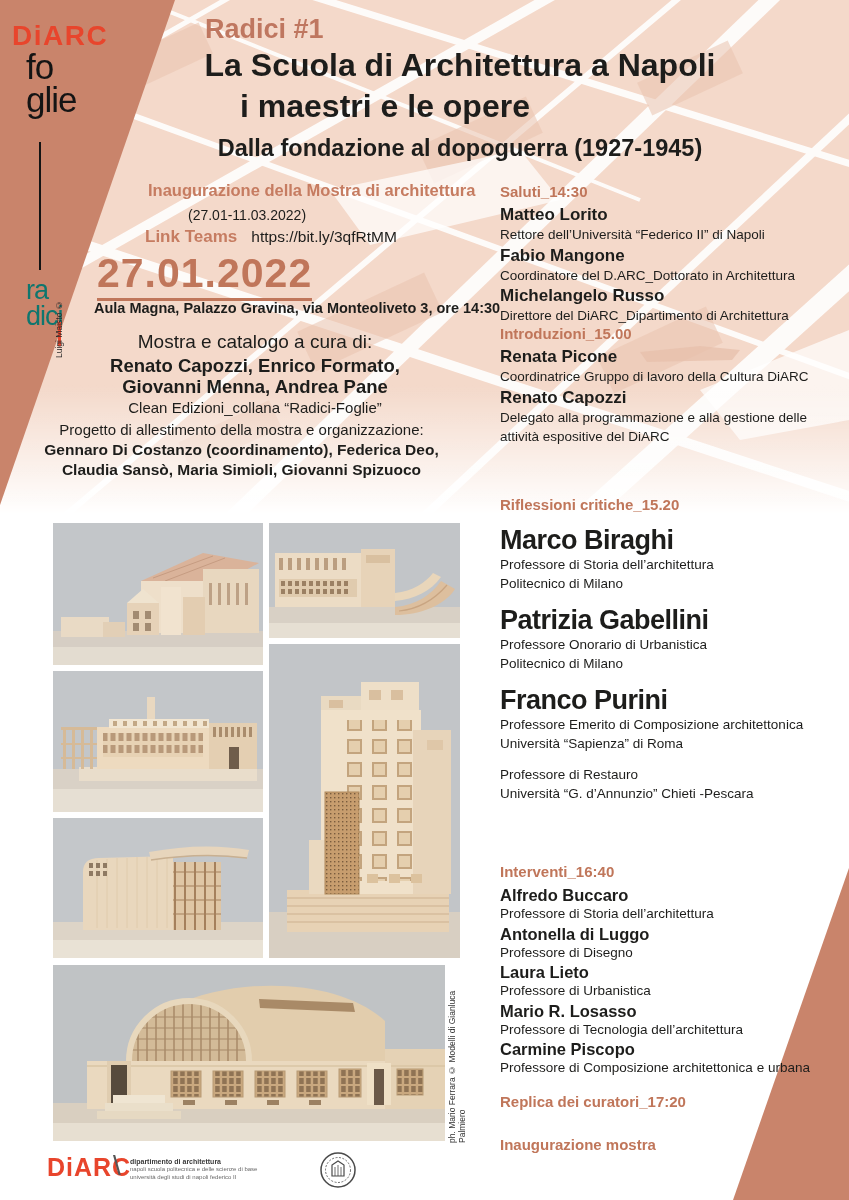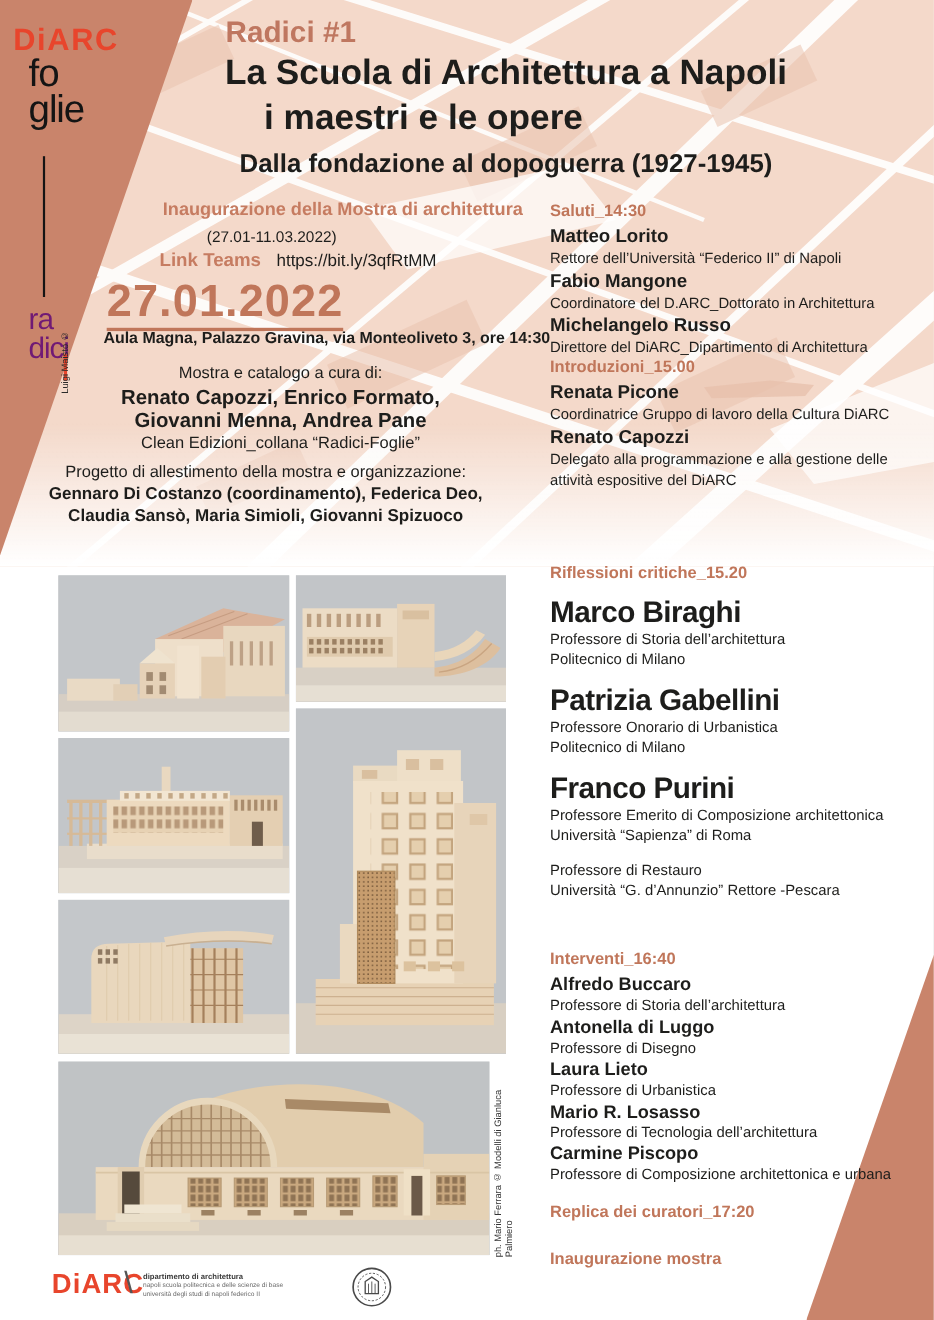--- a/index.html
+++ b/index.html
@@ -14,40 +14,40 @@
   .wedge-tl{left:0;top:0;width:175px;height:505px;background:#c9846b;
     clip-path:polygon(0 0,100% 0,0 100%);}
   .tri-br{left:733px;top:868px;width:116px;height:332px;background:#c9846b;
     clip-path:polygon(100% 0,100% 100%,0 100%);}
   
   .diarc-top{left:12px;top:20px;font-size:28px;font-weight:800;color:#e8452c;
     letter-spacing:1.5px;}
   .fg{left:26px;top:50px;font-size:35px;line-height:0.95;color:#141414;font-weight:400;letter-spacing:-1px;}
   .fg div{margin:0;}
   .fg-line{left:39px;top:142px;width:2px;height:128px;background:#141414;}
-  .rd{left:26px;top:278px;font-size:27px;line-height:0.95;color:#701a75;letter-spacing:-1px;}
+  .rd{left:26px;top:278px;font-size:27px;line-height:0.95;color:#0f766e;letter-spacing:-1px;}
   .rd-tick{left:58px;top:322px;width:3px;height:24px;background:#e8452c;}
   .vert{writing-mode:vertical-rl;transform:rotate(180deg);}
   .brand-credit{left:54px;top:278px;height:80px;font-size:8.5px;color:#2a2a2a;}
   
   .series{left:205px;top:14px;font-size:27px;font-weight:bold;color:#bf7760;}
   .titles{left:110px;top:45px;width:700px;text-align:center;}
   .title-l{font-size:32px;font-weight:bold;color:#1d1d1b;line-height:41px;}
   .title-l2{margin-right:150px;}
   .subtitle{font-size:23.5px;font-weight:bold;color:#1d1d1b;margin-top:8px;}
   
   .opening{left:148px;top:181px;font-size:16.5px;font-weight:bold;color:#c67c61;}
   .daterange{left:147px;top:207px;font-size:14px;margin-left:41px;}
   .linkrow{left:145px;top:227px;font-size:15.5px;}
   .linkrow .lbl{font-size:17px;font-weight:bold;color:#c67c61;margin-right:14px;}
   .bigdate{left:97px;top:250px;font-size:41px;font-weight:bold;color:#c0765a;
     border-bottom:3px solid #c0765a;padding-bottom:1px;letter-spacing:1px;}
   .venue{left:94px;top:300px;font-size:14.5px;font-weight:bold;}
   .cur{left:40px;top:331px;width:430px;text-align:center;}
-  .cur-intro{font-size:15px;}
+  .cur-intro{font-size:19px;}
   .cur-names{font-size:18.5px;font-weight:bold;line-height:21px;margin-top:2px;}
   .cur-pub{font-size:15px;margin-top:2px;}
   .prod{left:9px;top:421px;width:465px;text-align:center;}
   .prod-intro{font-size:15px;}
   .prod-names{font-size:15.5px;font-weight:bold;line-height:20px;margin-top:2px;}
   
   .prog{position:absolute;left:500px;width:340px;}
   .prog-h{font-size:15px;font-weight:bold;color:#c0765a;margin-bottom:5px;}
   .sp{margin-bottom:1px;}
   .sp-n{font-size:17px;font-weight:bold;line-height:20px;}
@@ -178,40 +178,40 @@
     <div class="sp">
         <div class="sp-n">Renata Picone</div>
         <div class="sp-r">Coordinatrice Gruppo di lavoro della Cultura DiARC</div>
       </div>
     <div class="sp">
         <div class="sp-n">Renato Capozzi</div>
         <div class="sp-r" style="width:315px;">Delegato alla programmazione e alla gestione delle attività espositive del DiARC</div>
       </div>
   </section>
 
-  <section class="prog big" style="top:512px">
+  <section class="prog big" style="top:496px">
     <div class="prog-h">Riflessioni critiche_15.20</div>
     <div class="sp">
         <div class="sp-n">Marco Biraghi</div>
         <div class="sp-r">Professore di Storia dell’architettura</div>
         <div class="sp-r">Politecnico di Milano</div>
       </div>
     <div class="sp">
         <div class="sp-n">Patrizia Gabellini</div>
         <div class="sp-r">Professore Onorario di Urbanistica</div>
         <div class="sp-r">Politecnico di Milano</div>
       </div>
     <div class="sp">
         <div class="sp-n">Franco Purini</div>
         <div class="sp-r">Professore Emerito di Composizione architettonica</div>
         <div class="sp-r">Università “Sapienza” di Roma</div>
       </div>
     <div class="sp">
         <div class="sp-r">Professore di Restauro</div>
-        <div class="sp-r">Università “G. d’Annunzio” Rettore -Pescara</div>
+        <div class="sp-r">Università “G. d’Annunzio” Chieti -Pescara</div>
       </div>
   </section>
 
   <section class="prog int" style="top:863px">
     <div class="prog-h">Interventi_16:40</div>
     <div class="sp">
         <div class="sp-n">Alfredo Buccaro</div>
         <div class="sp-r">Professore di Storia dell’architettura</div>
       </div>
     <div class="sp">

